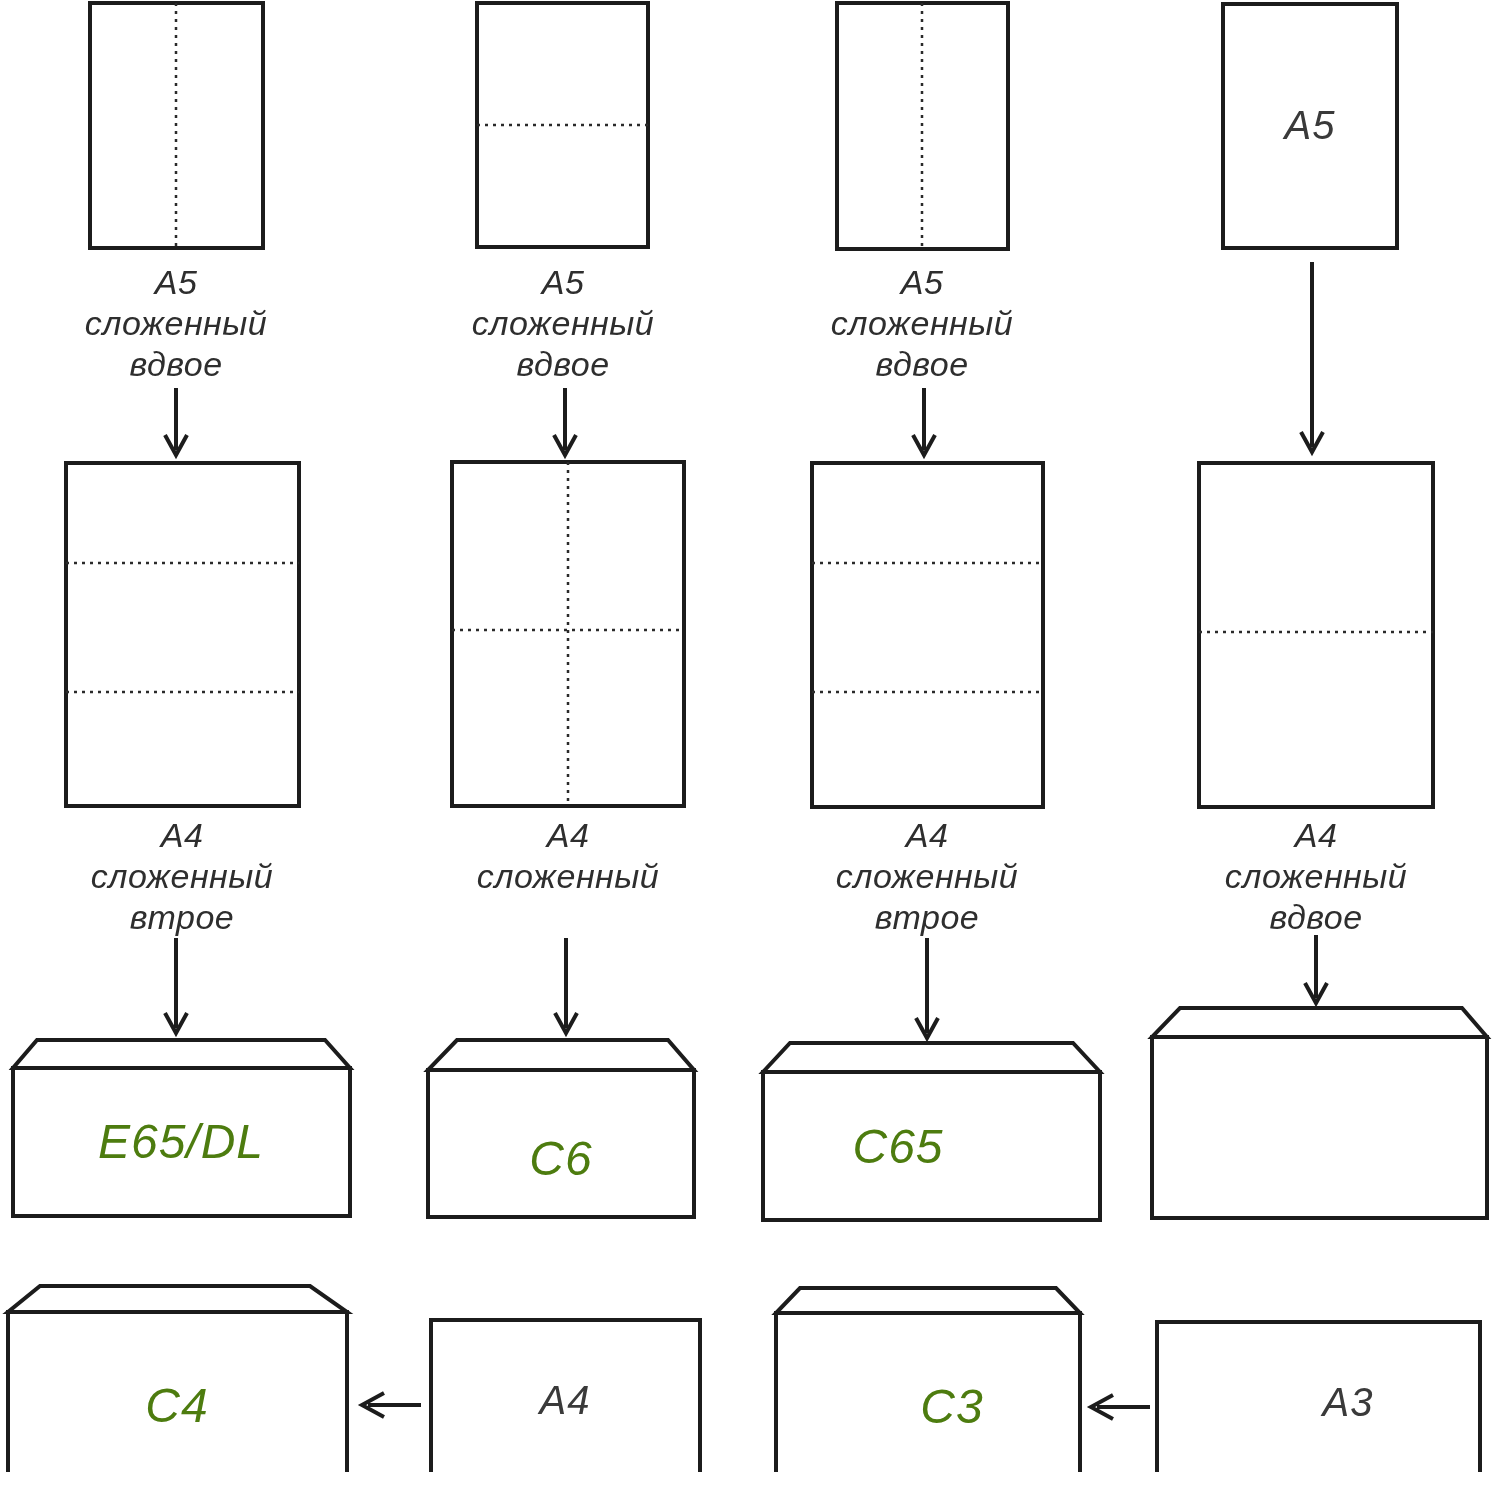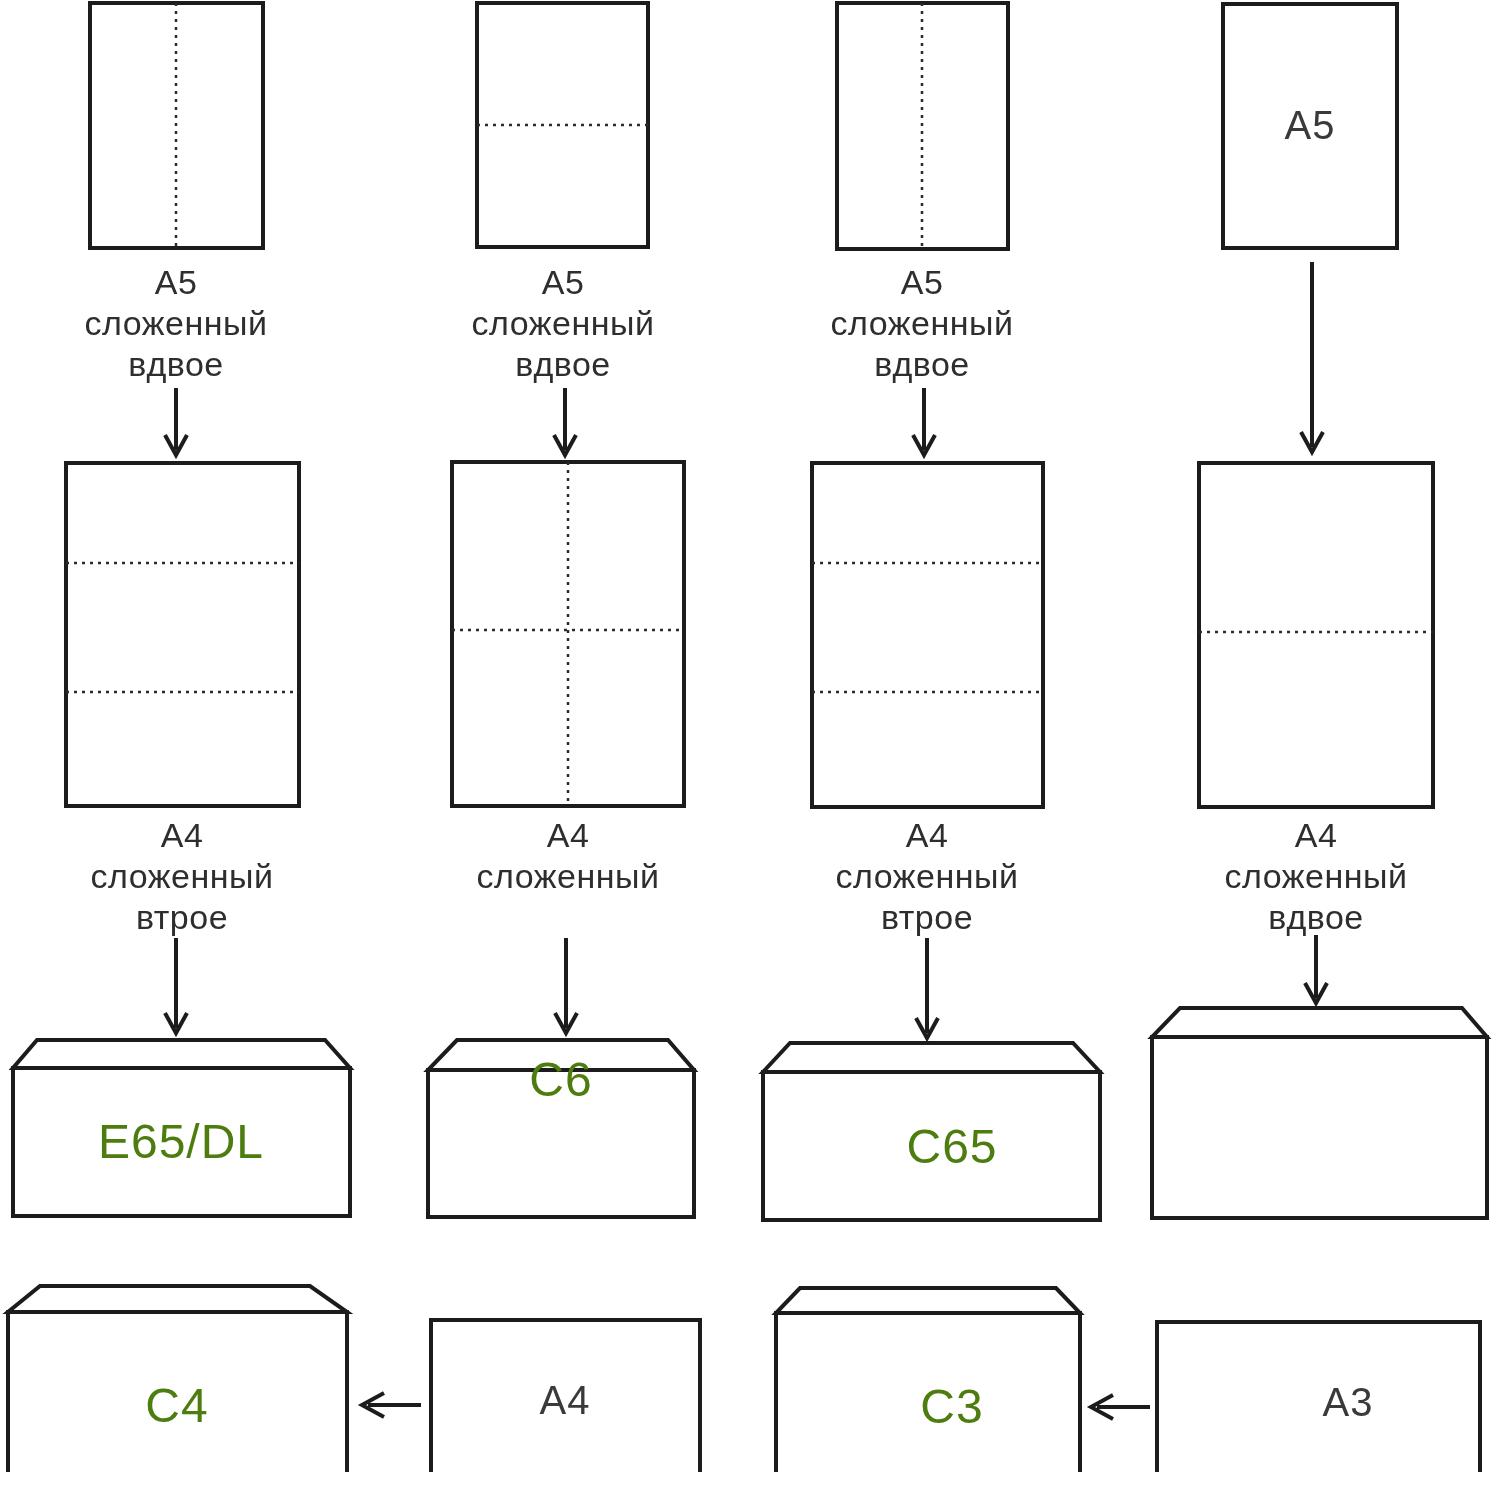--- a/index.html
+++ b/index.html
@@ -1,18 +1,19 @@
 <!DOCTYPE html>
 <html><head>
 <meta charset="utf-8">
 <style>
   html,body{margin:0;padding:0;background:#ffffff;}
   .canvas{
     position:relative;width:1500px;height:1472px;background:#ffffff;overflow:hidden;
     font-family:"Liberation Sans", sans-serif;
+    font-style:italic;
   }
   .canvas svg{position:absolute;left:0;top:0;}
   .caption{
     position:absolute;width:300px;text-align:center;
     font-size:34px;line-height:41px;color:#2e2e2e;letter-spacing:0.5px;
   }
   .env-label{
     position:absolute;width:360px;text-align:center;
     font-size:48px;line-height:64px;color:#4d7c0f;letter-spacing:1px;
   }
@@ -143,21 +144,21 @@
     <div>сложенный</div>
     <div>втрое</div>
   </div>
   <div class="caption" style="left:1166px;top:815px;">
     <div>А4</div>
     <div>сложенный</div>
     <div>вдвое</div>
   </div>
 
   <div class="env-label" style="left:1px;top:1110px;">E65/DL</div>
-  <div class="env-label" style="left:381px;top:1048px;">C6</div>
-  <div class="env-label" style="left:772px;top:1115px;">C65</div>
+  <div class="env-label" style="left:381px;top:1127px;">C6</div>
+  <div class="env-label" style="left:718px;top:1115px;">C65</div>
   <div class="env-label" style="left:-3px;top:1374px;">C4</div>
   <div class="env-label" style="left:772px;top:1375px;">C3</div>
 
   <div class="sheet-label" style="left:465px;top:1379px;">А4</div>
   <div class="sheet-label" style="left:1248px;top:1381px;">А3</div>
 
 </div>
 
 </body></html>

